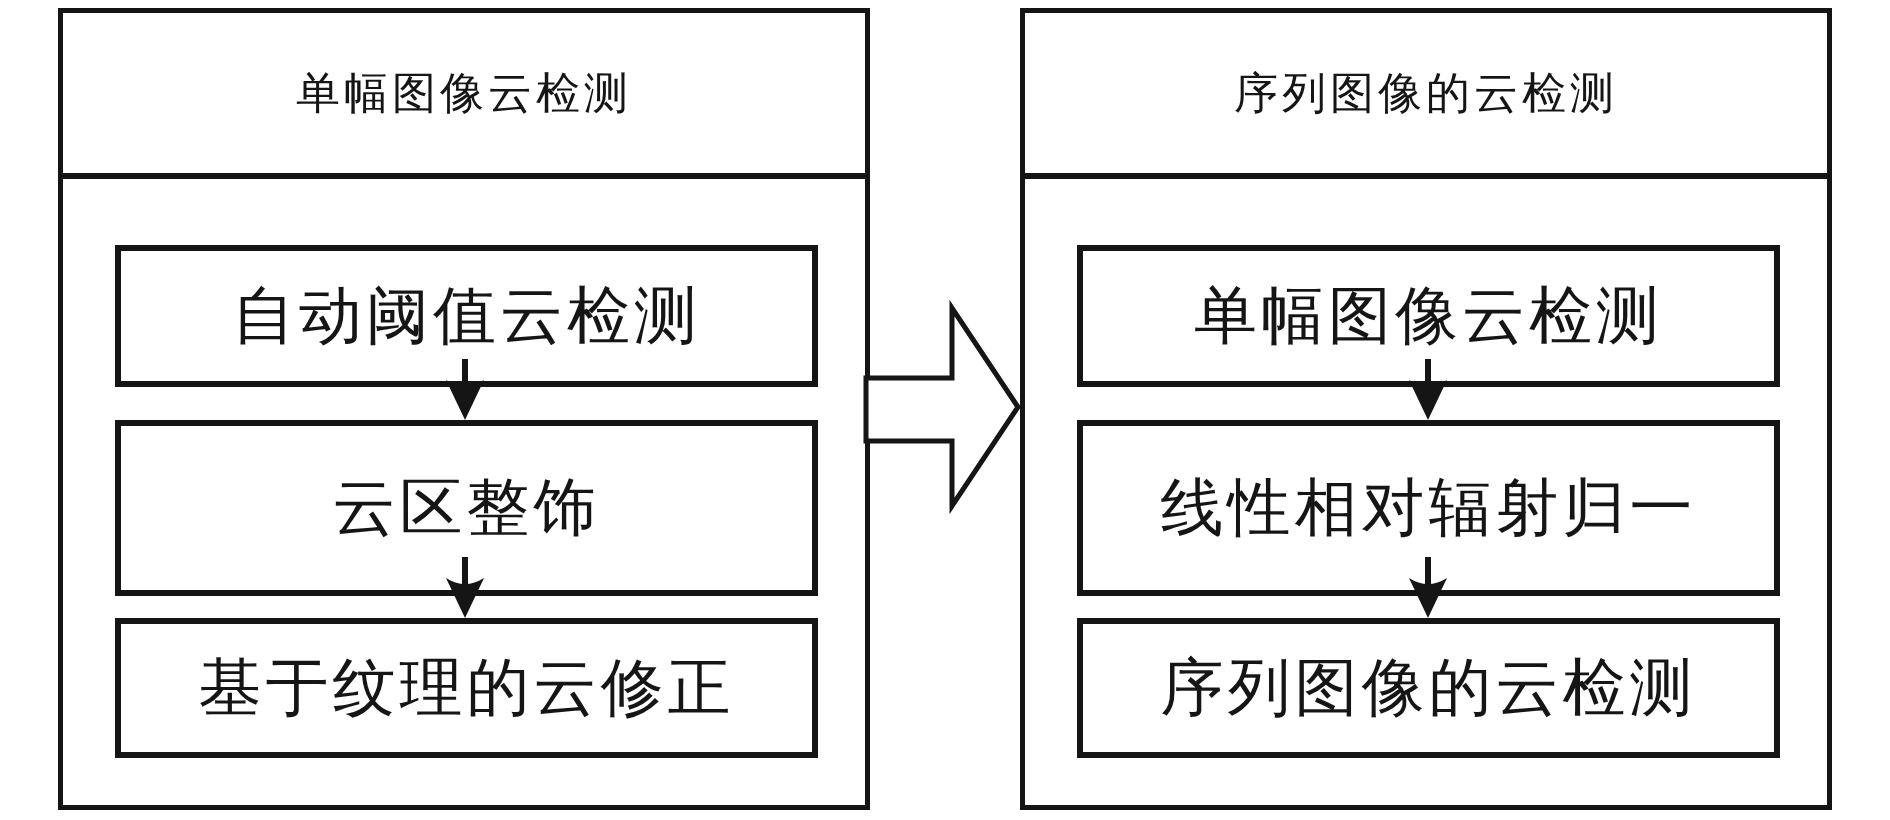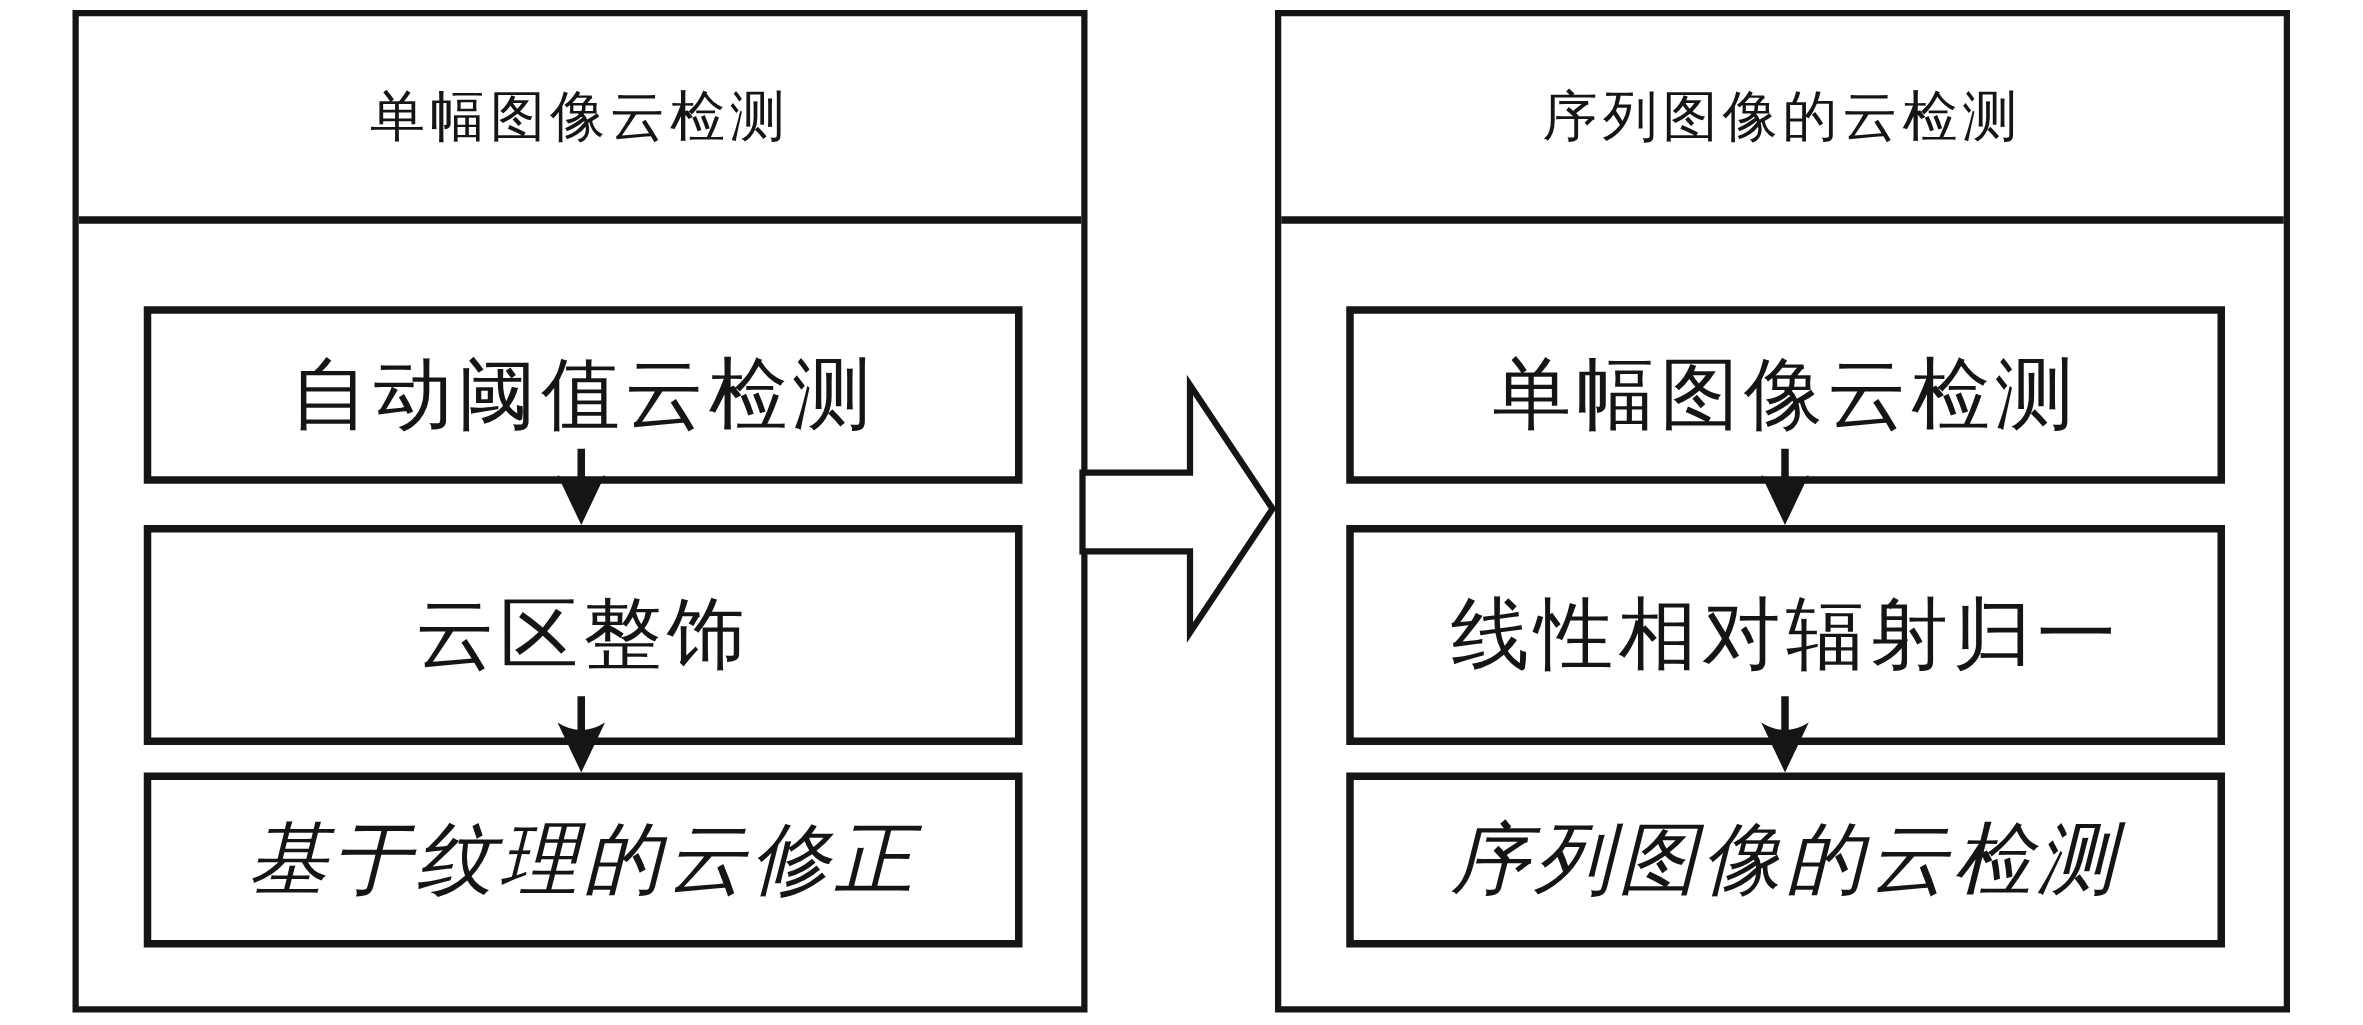--- a/index.html
+++ b/index.html
@@ -53,21 +53,21 @@
     justify-content:center;
     font-size:63px;
     letter-spacing:4px;
     color:var(--line);
     white-space:nowrap;
   }
   .col-left{ left:115px; }
   .col-right{ left:1077px; }
   .row-1{ top:221px; height:142px;margin-top:24px; }
   .row-2{ top:420px; height:176px; }
-  .row-3{ top:618px; height:140px;font-style:italic; }
+  .row-3{ top:618px; height:140px; }
   .arrow-down{
     position:absolute;
     width:64px;
     height:62px;
     overflow:visible;
   }
   .al{ left:433px; }
   .ar{ left:1396px; }
   .a-row-1{ top:359px; }
   .a-row-2{ top:557px; }

